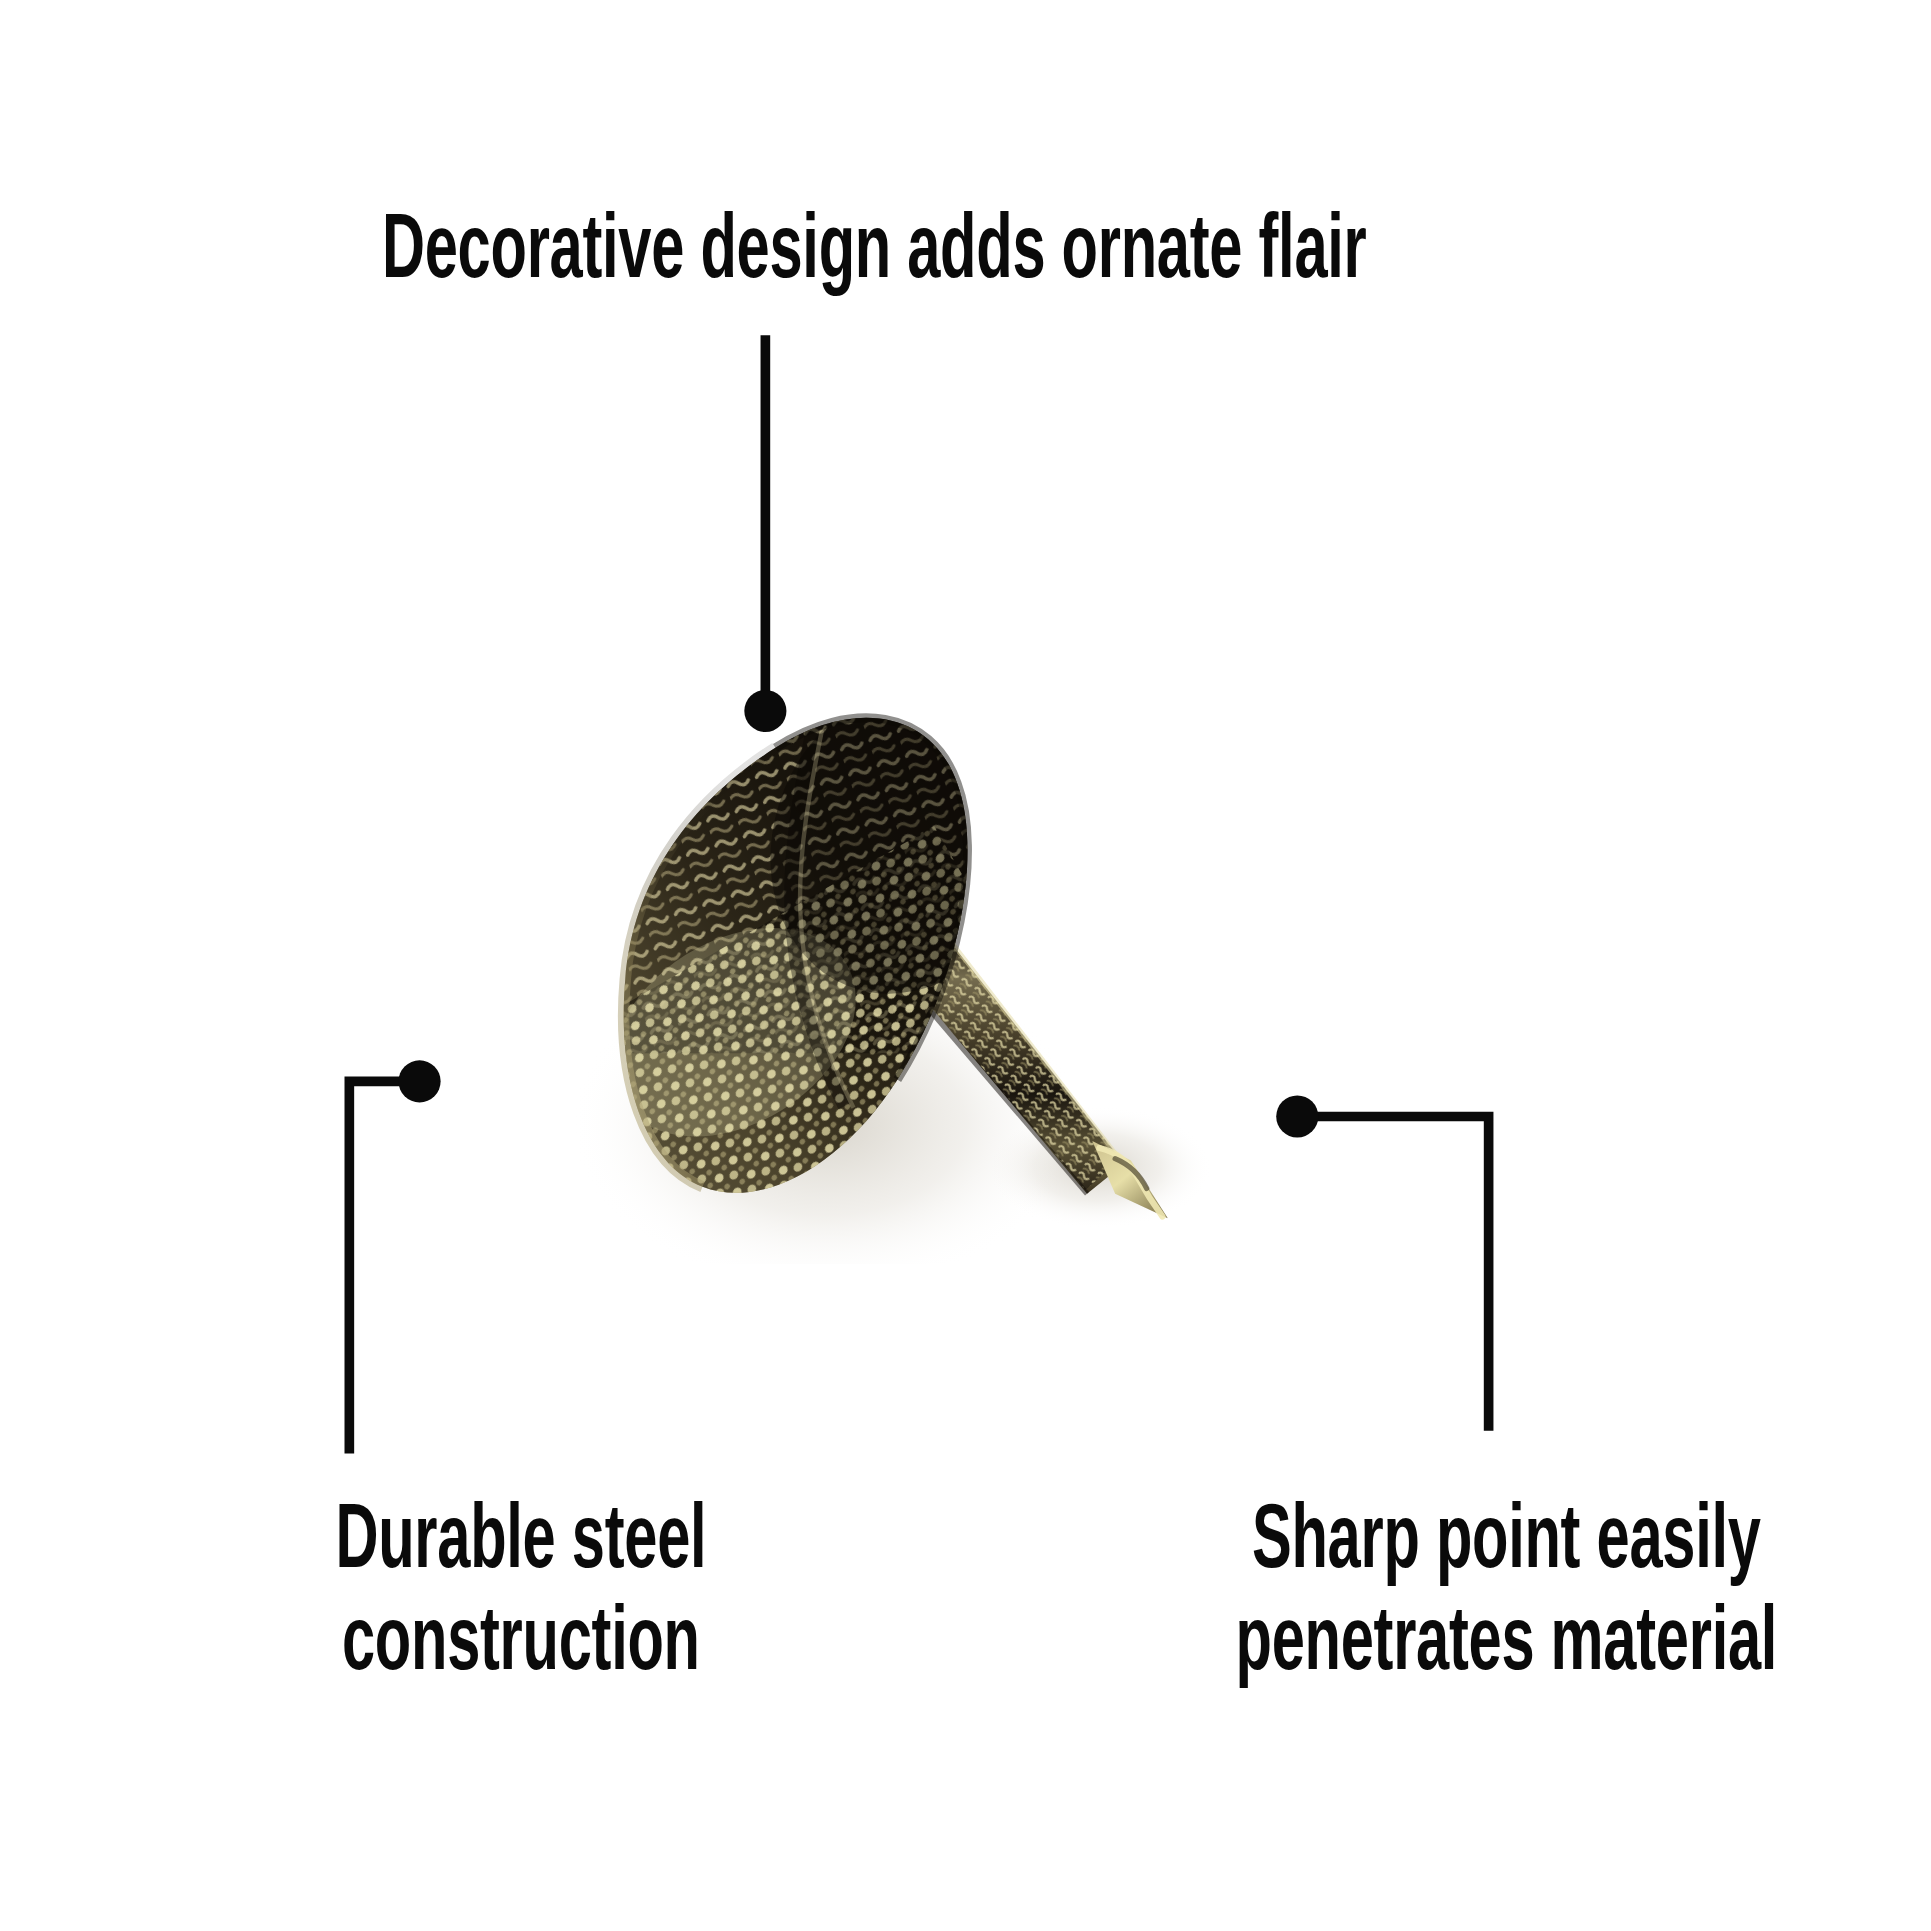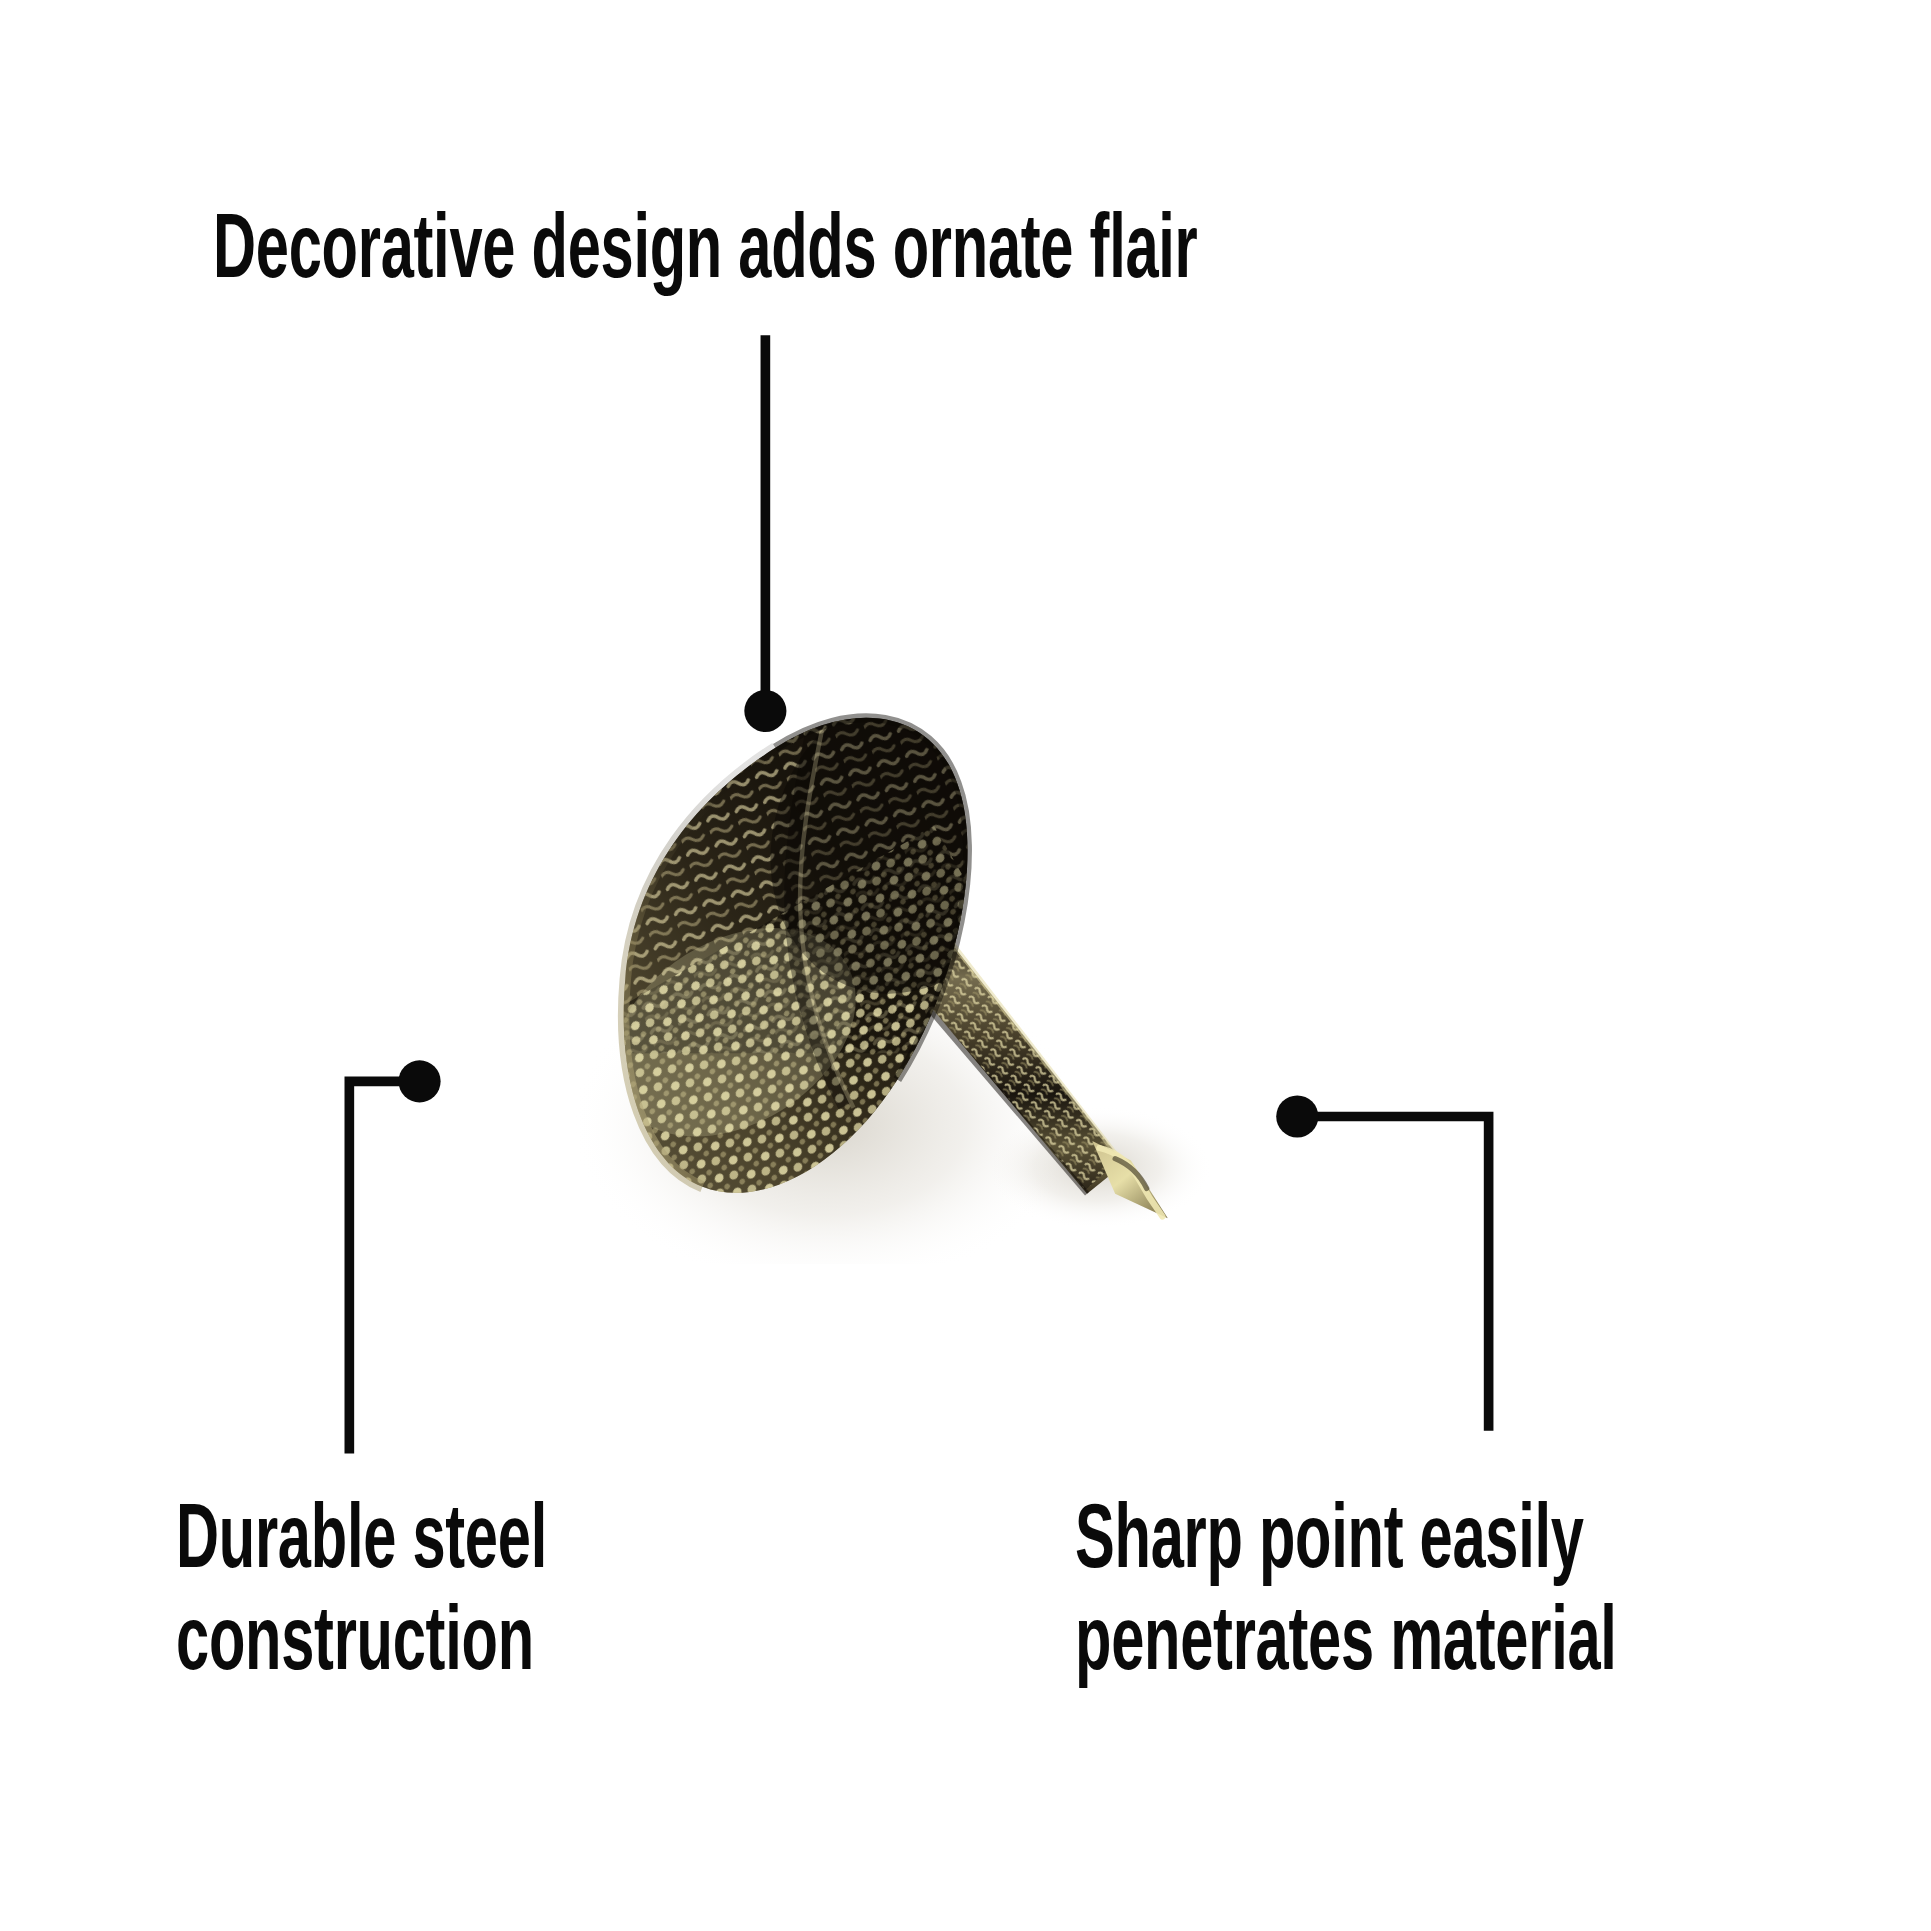--- a/index.html
+++ b/index.html
@@ -7,20 +7,21 @@
     padding: 0;
     background: #ffffff;
   }
   #stage {
     position: relative;
     width: 1931px;
     height: 1931px;
     background: #ffffff;
     overflow: hidden;
     font-family: "Liberation Sans", sans-serif;
+    text-align: center;
   }
 
   
   .callout-label {
     position: absolute;
     color: #0a0a0a;
     font-family: "Liberation Sans", sans-serif;
     font-weight: 700;
     letter-spacing: -0.4px;
     line-height: 1.12;

